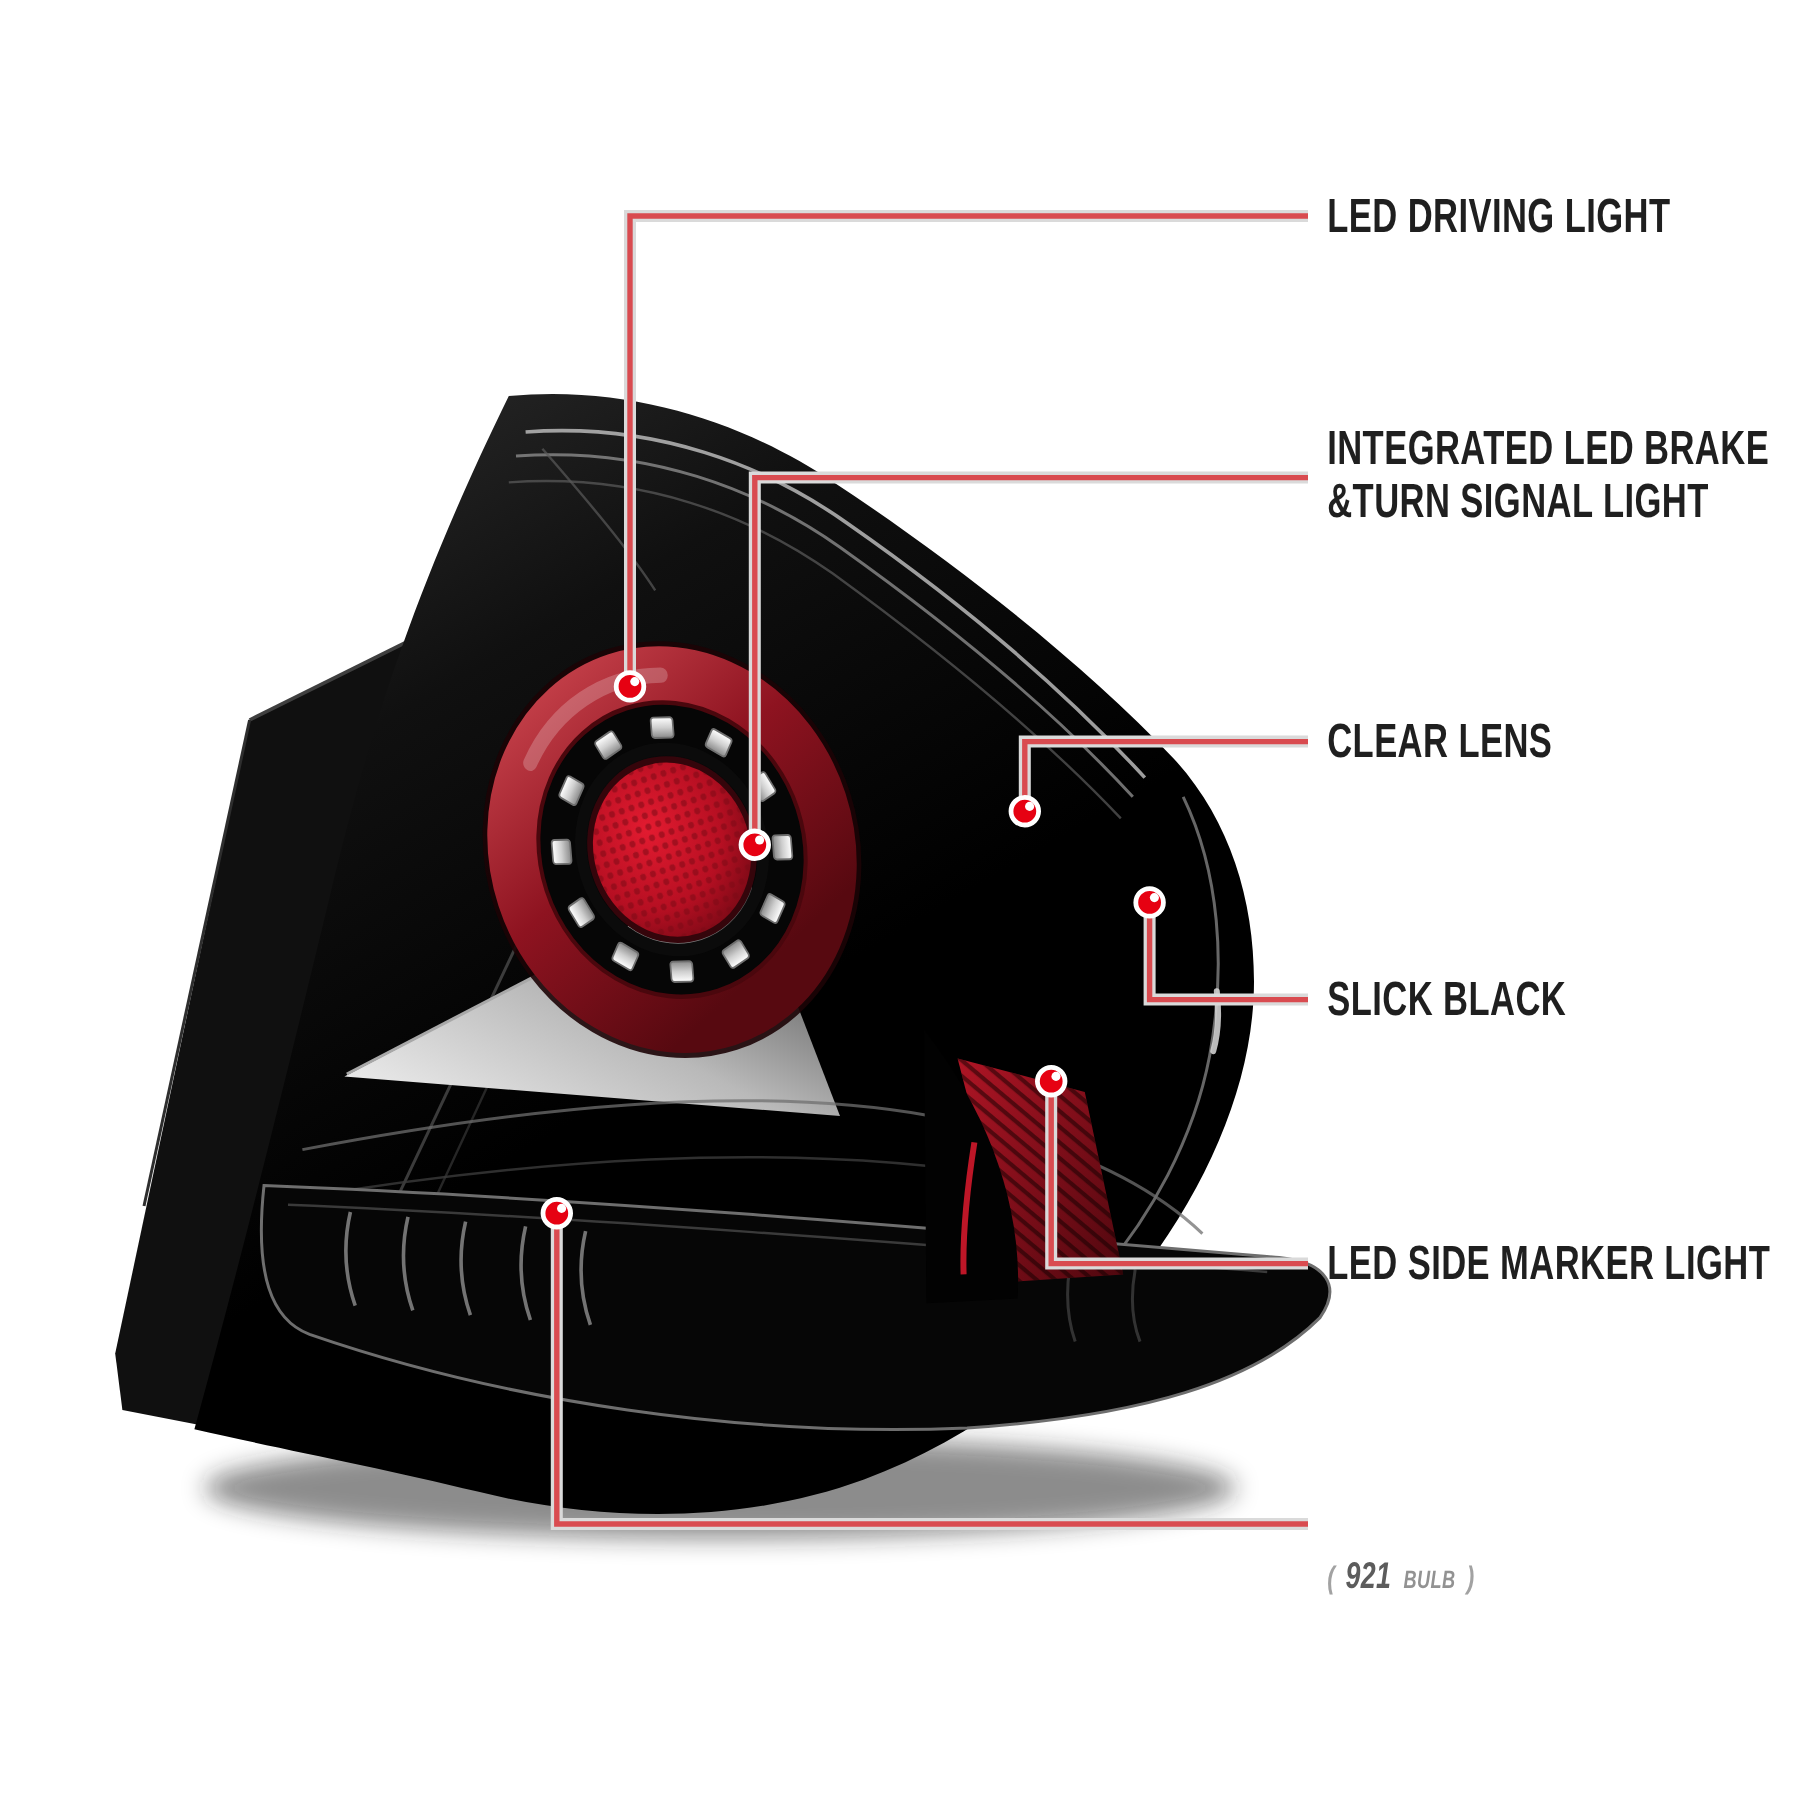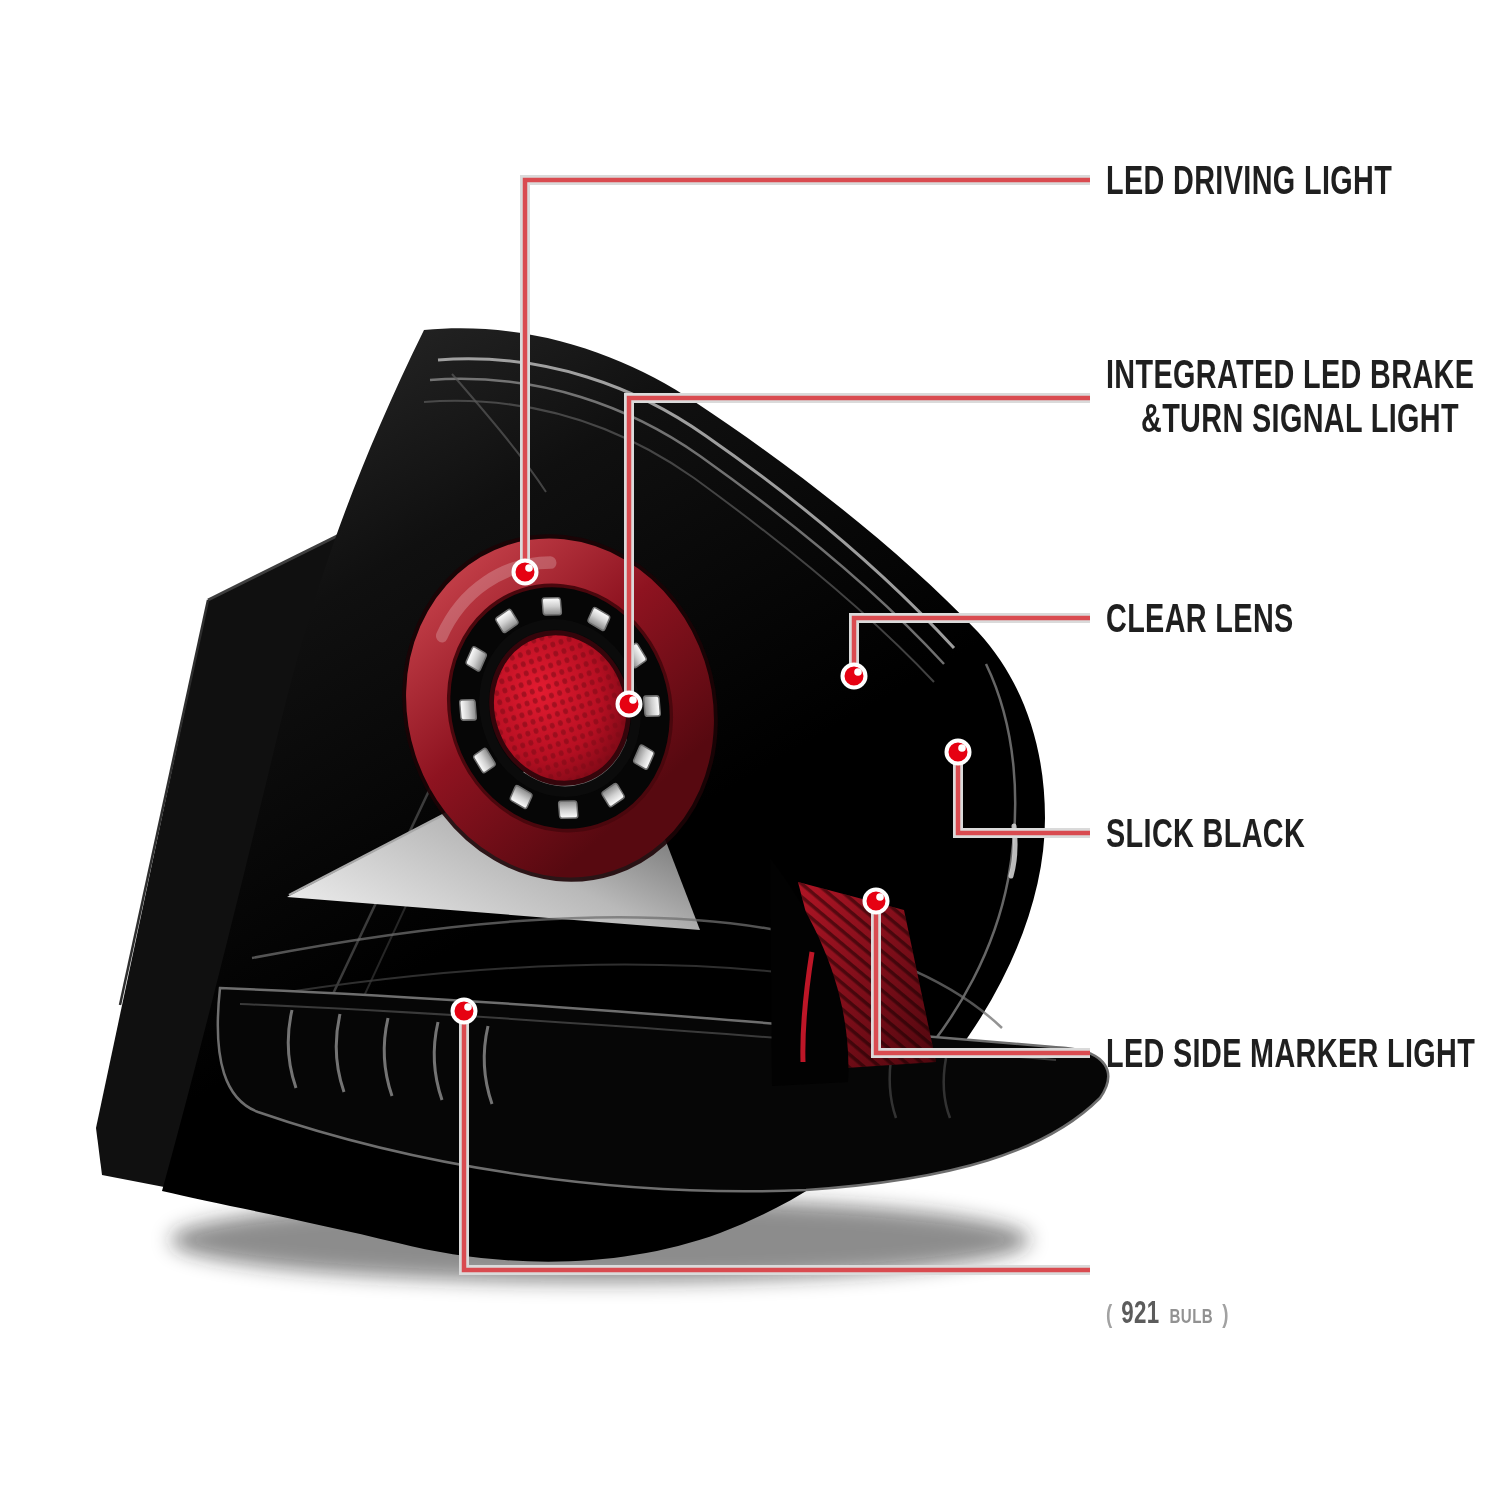--- a/index.html
+++ b/index.html
@@ -1,28 +1,28 @@
 <!DOCTYPE html>
 <html><head>
 <meta charset="utf-8">
 <style>
   html,body{margin:0;padding:0;background:#ffffff;}
   .canvas{
     position:relative;width:1500px;height:1500px;background:#ffffff;
-    overflow:hidden;font-family:"Liberation Sans","DejaVu Sans",sans-serif;text-align:center;
+    overflow:hidden;font-family:"Liberation Sans","DejaVu Sans",sans-serif;
   }
   .art{position:absolute;left:0;top:0;width:1500px;height:1500px;}
   .label{
     position:absolute;left:1106px;transform:translateY(-50%);
     color:#1f1f1f;font-size:40px;font-weight:700;white-space:nowrap;line-height:44px;
   }
   .cond{display:inline-block;transform:scaleX(0.72);transform-origin:0 50%;letter-spacing:0.5px;}
   .sub{
     position:absolute;left:1106px;transform:translateY(-50%);
-    white-space:nowrap;font-weight:700;color:#9e9e9e;
+    white-space:nowrap;font-weight:700;color:#9e9e9e;font-style:italic;
   }
   .sub .paren{font-size:26px;color:#a2a2a2;}
   .sub .num{font-size:31px;color:#5c5c5c;margin:0 9px 0 7px;}
   .sub .word{font-size:21px;color:#929292;margin-right:8px;}
 </style>
 </head>
 <body>
 
 <div class="canvas">
 

